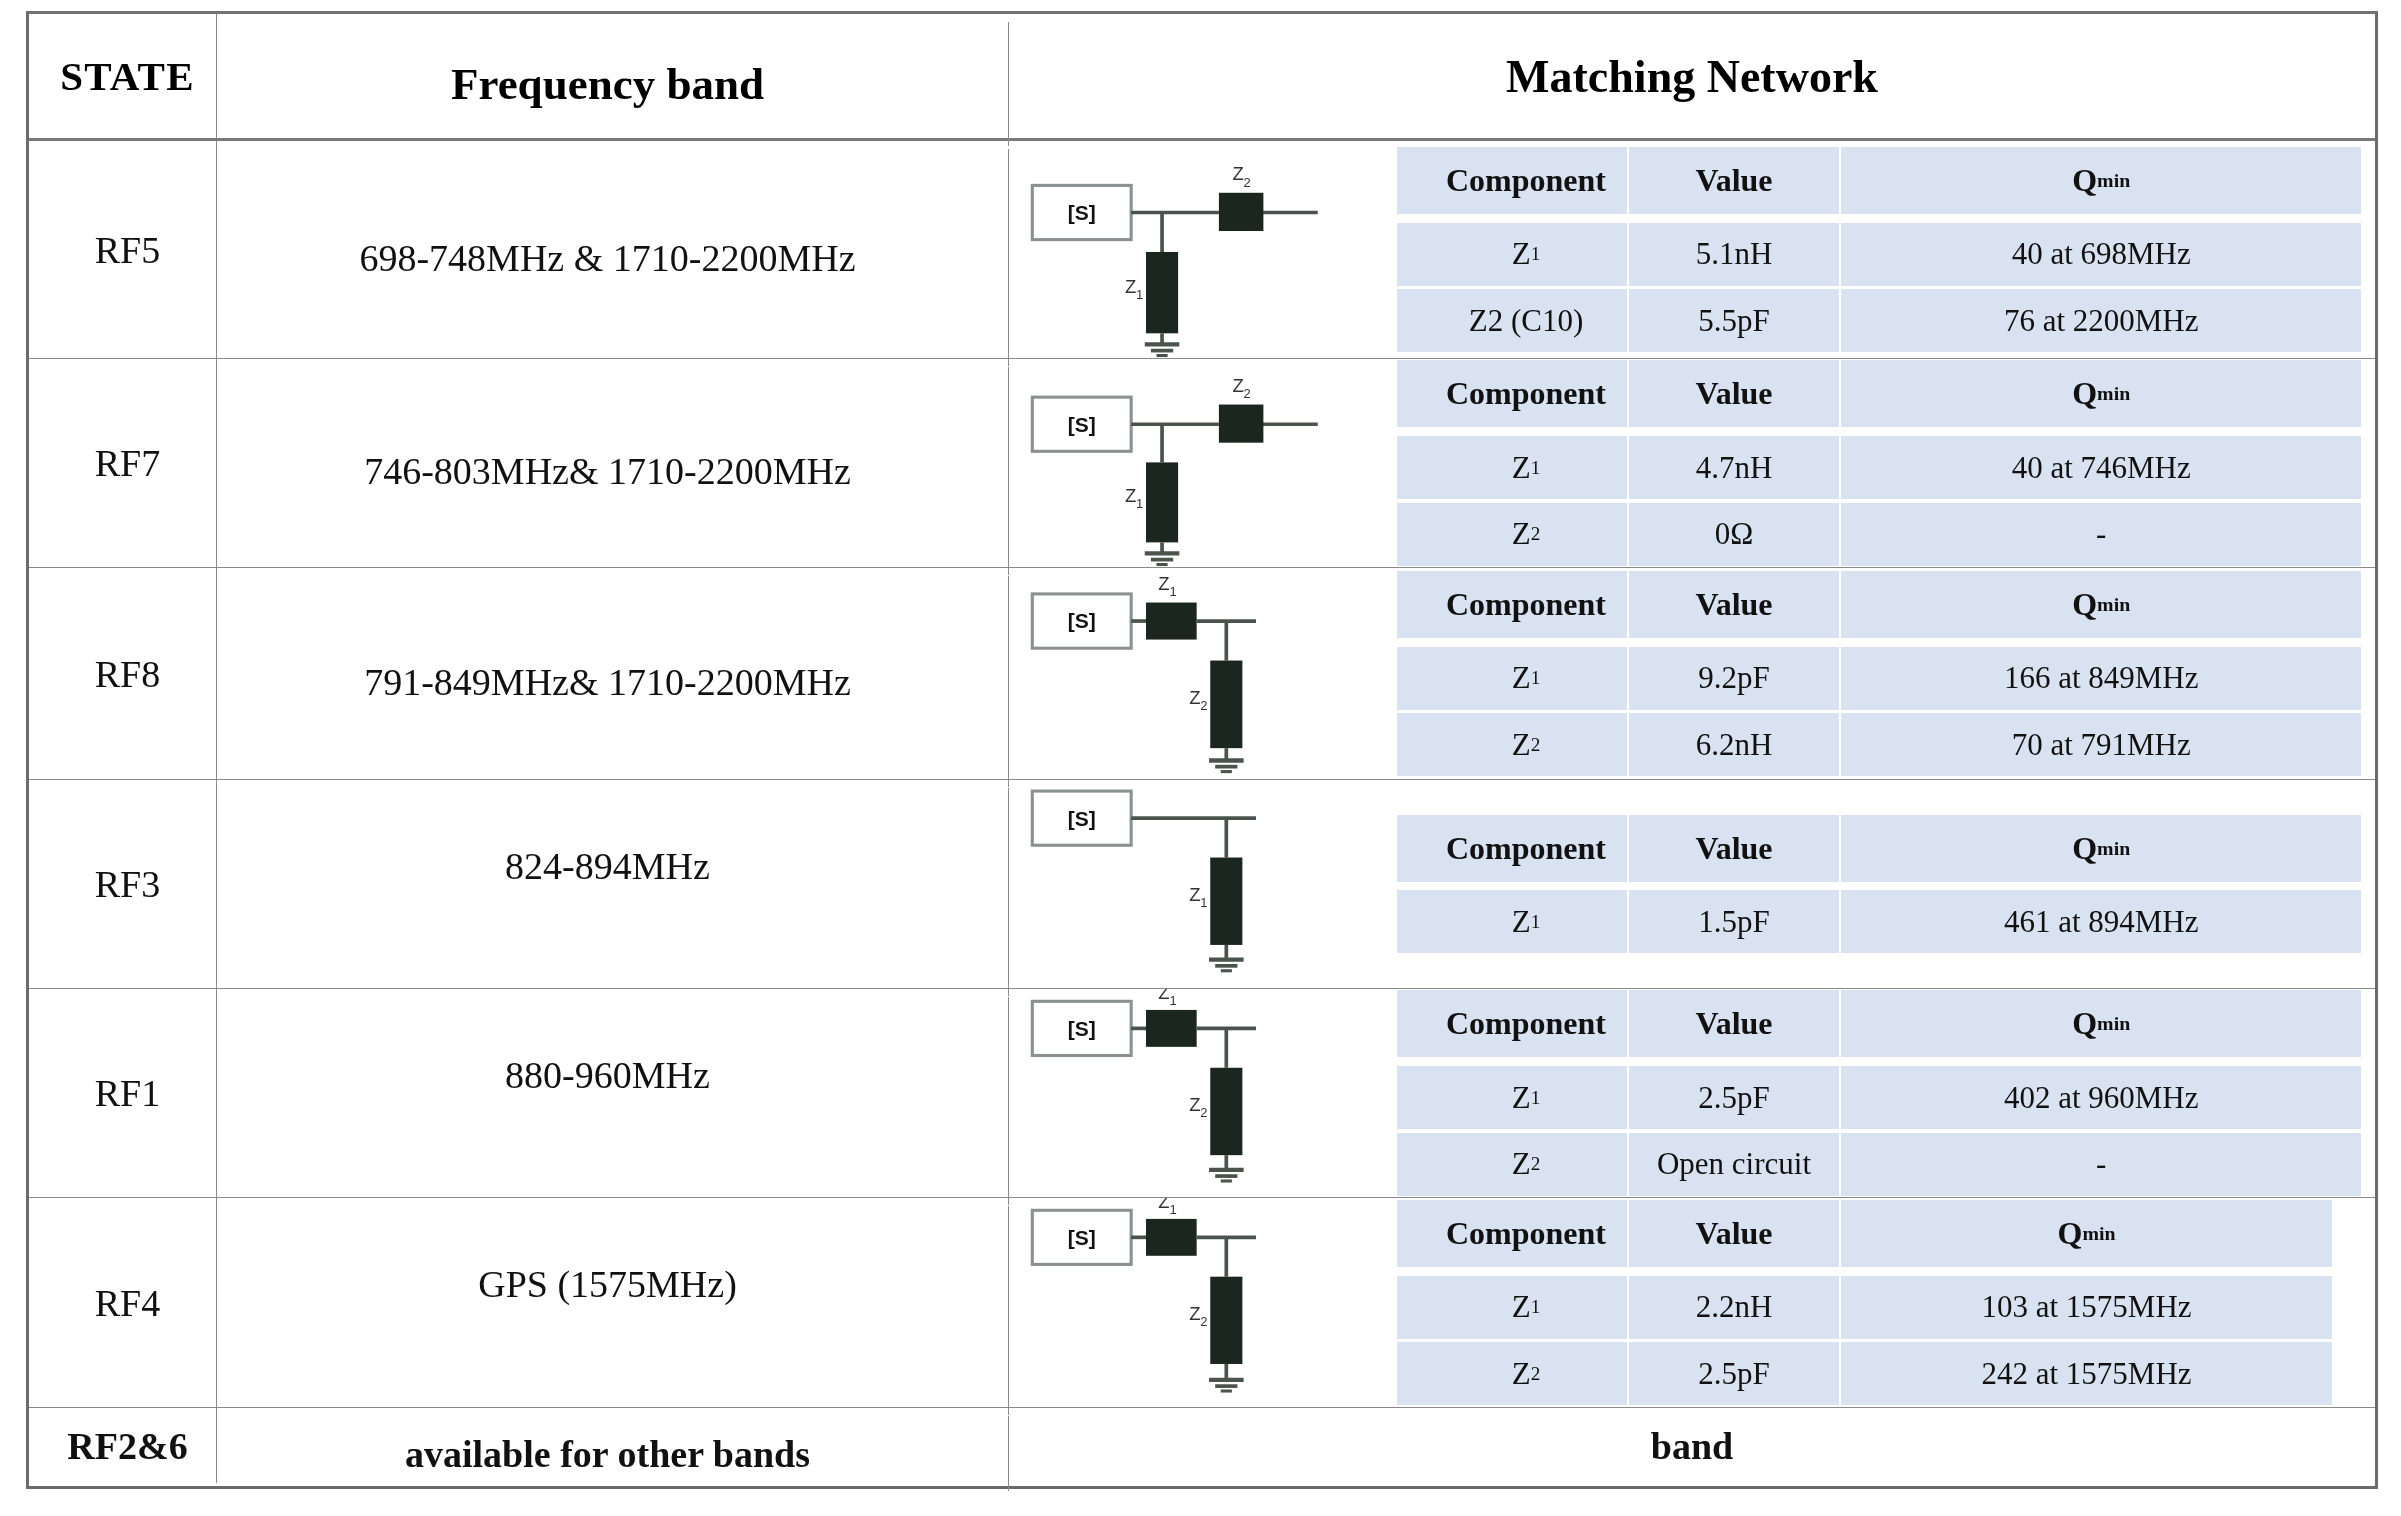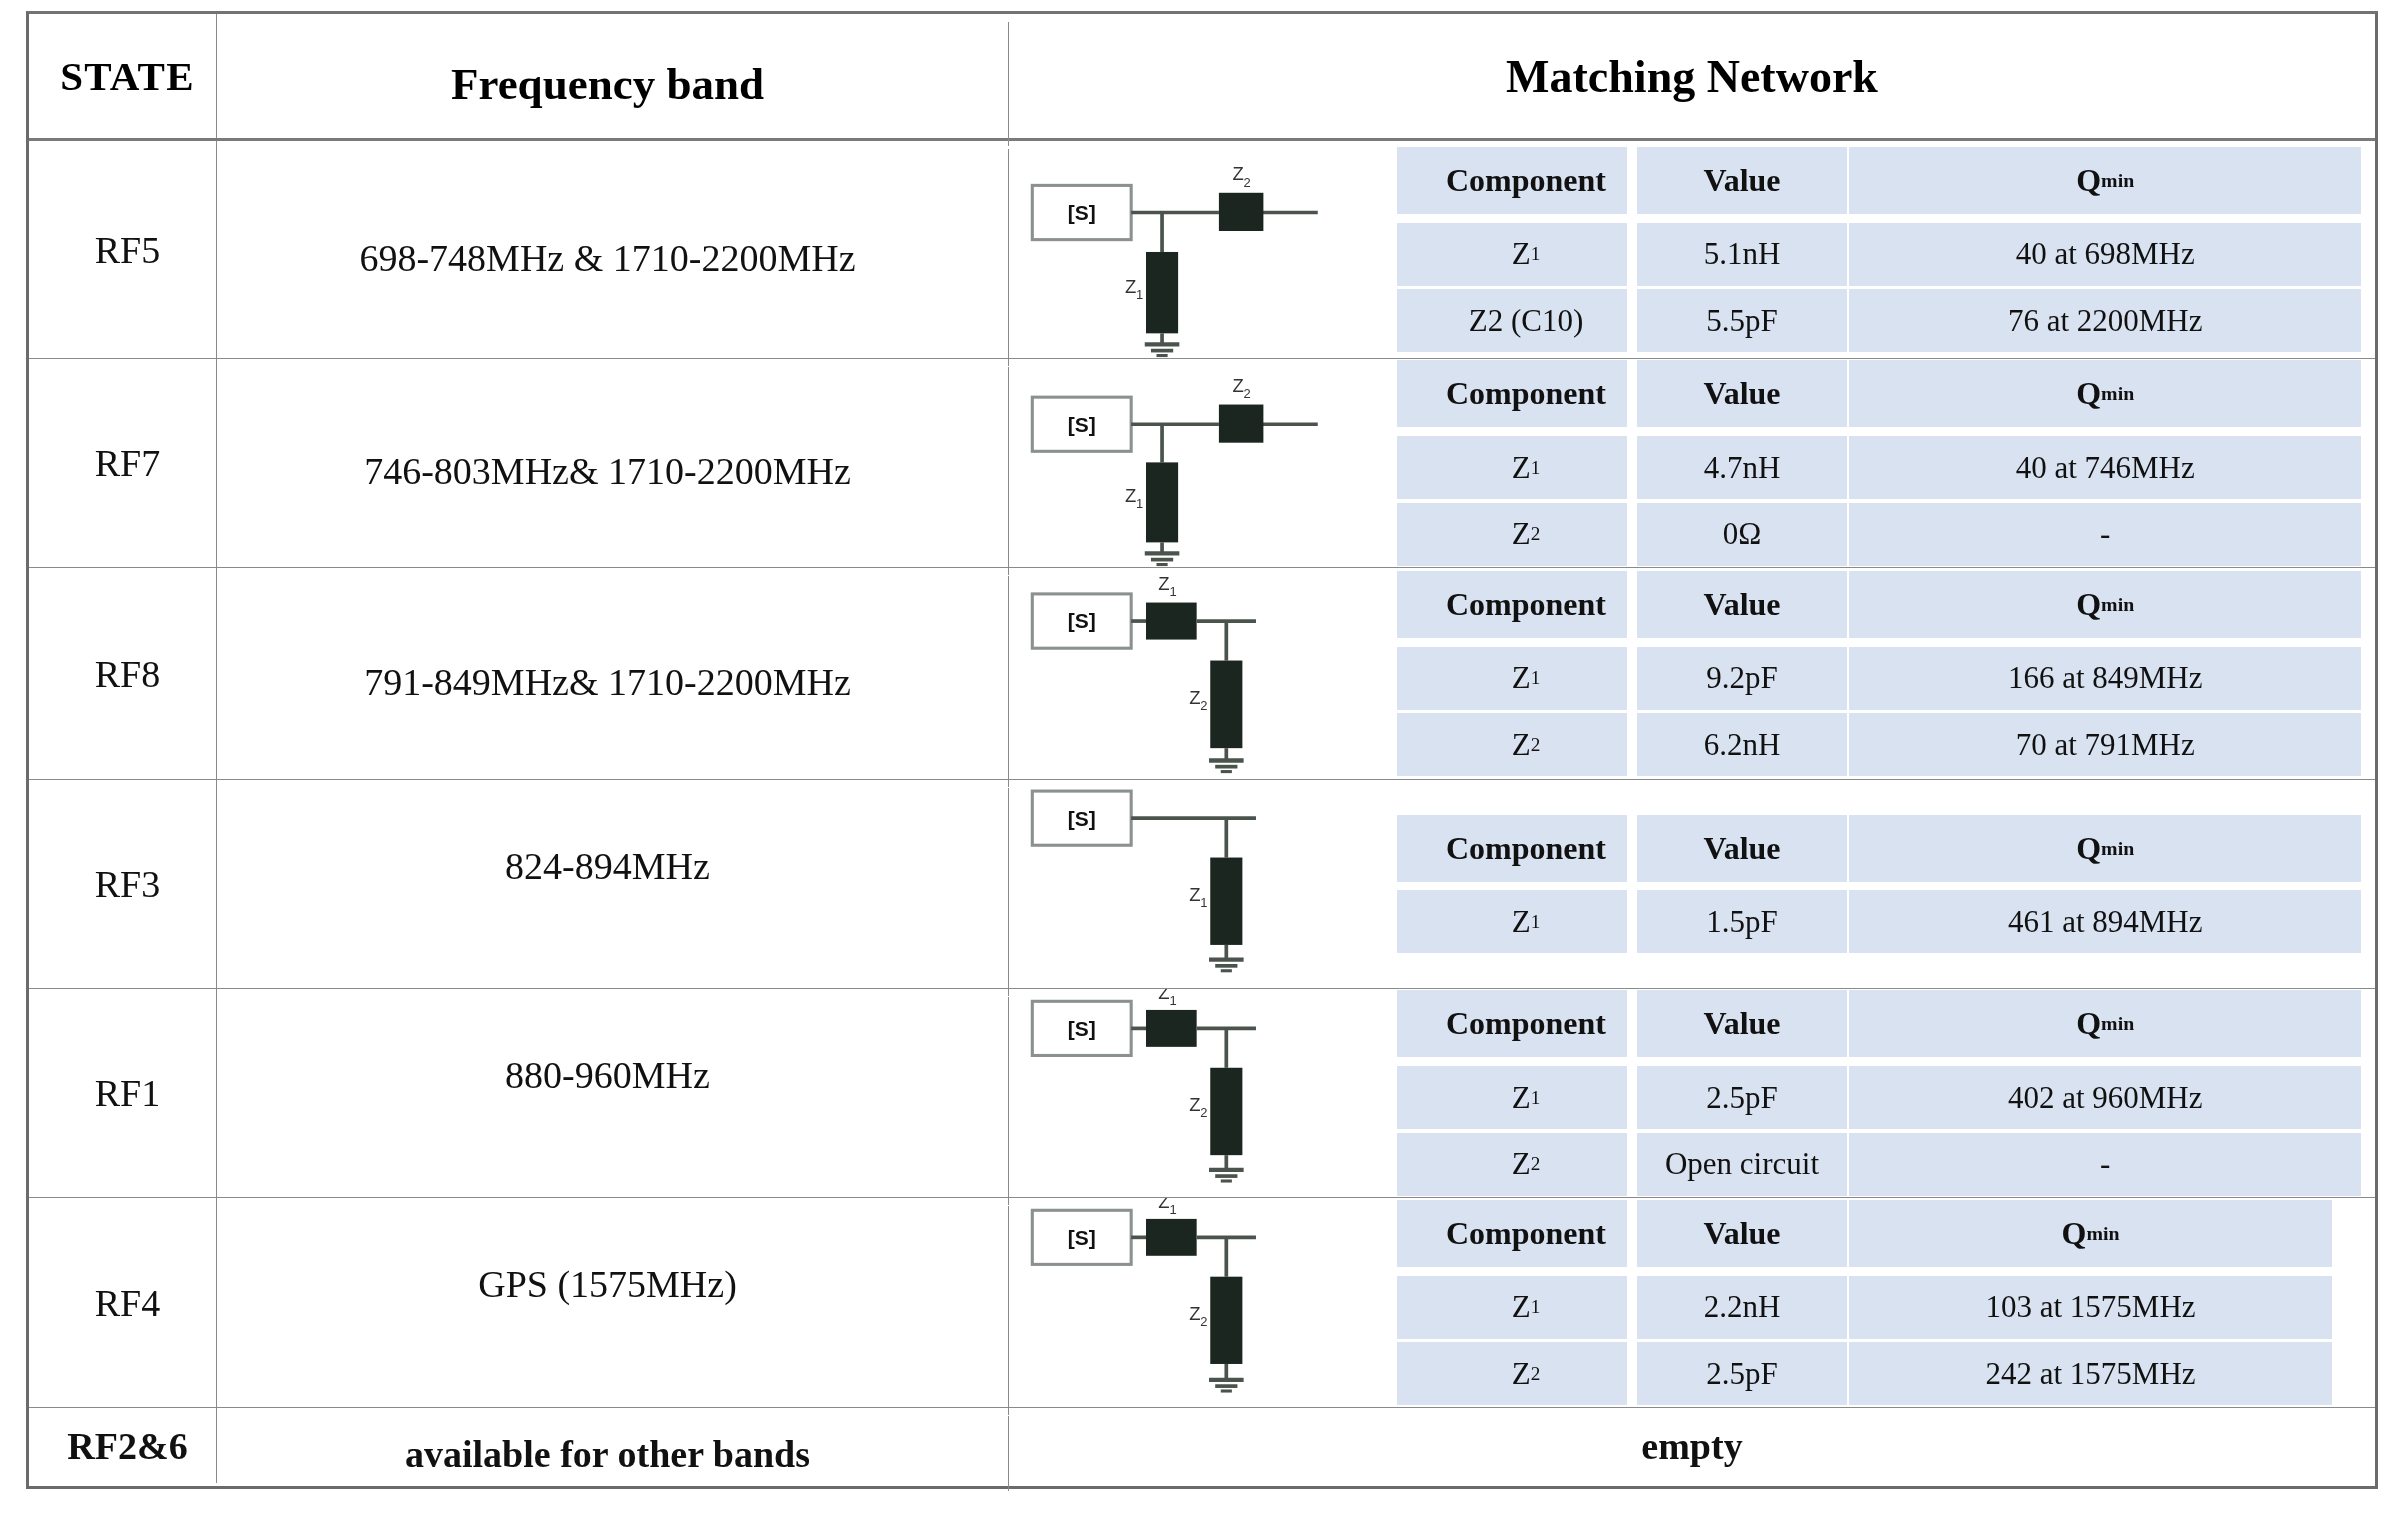--- a/index.html
+++ b/index.html
@@ -65,21 +65,21 @@
   .sub-row { display: flex; width: 100%; }
   .sub-gap-head { height: 8.7px; }
   .sub-gap { height: 3.7px; }
   .sub-cell {
     background: #d9e2f0;
     display: flex; align-items: center; justify-content: center;
     text-align: center; color: #111;
     font-size: 31px;
     min-width: 0;
   }
-  .sub-cell.c-component { flex: 0 0 230px; margin-right: 10px; padding-left: 28px; }
+  .sub-cell.c-component { flex: 0 0 230px; margin-right: 2px; padding-left: 28px; }
   .sub-cell.c-value     { flex: 0 0 210px; margin-right: 2px; }
   .sub-cell.c-qmin      { flex: 1 1 auto; }
   .sub-row.head .sub-cell { font-weight: bold; font-size: 32px; }
 
   .sub-h1 { height: 67px; }
   .sub-h2 { height: 63px; }
 
   sub { font-size: 0.62em; vertical-align: -0.28em; }
 
   
@@ -490,20 +490,20 @@
             <span class="state-label">RF2&amp;6</span>
           </div>
       </div>
       <div class="col-freq">
         <div class="cell-center va-mid">
             <span class="freq-label">available for other bands</span>
           </div>
       </div>
       <div class="col-net">
         <div class="cell-center va-mid">
-            <span class="empty-label">empty</span>
+            <span class="empty-label">band</span>
           </div>
       </div>
     </div>
 
   </div>
 </div>
 
 
 </body></html>

